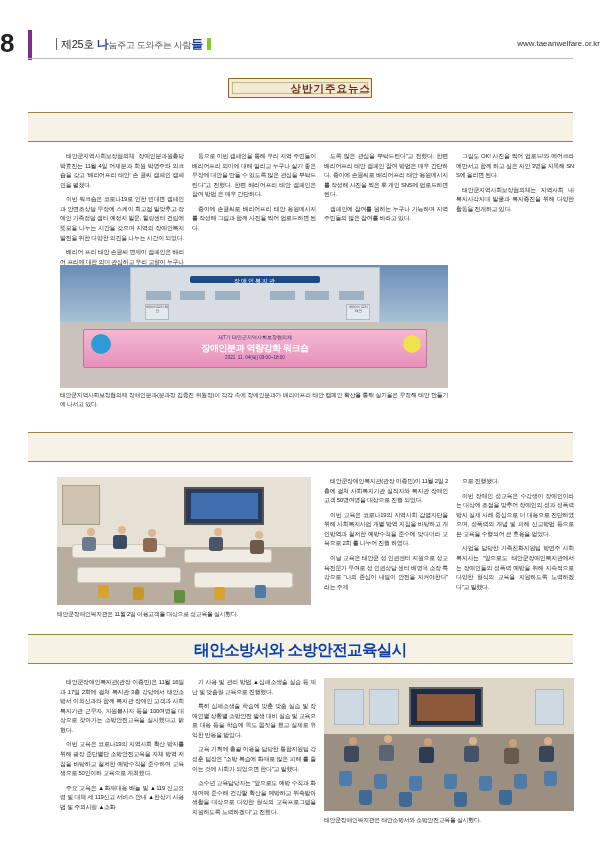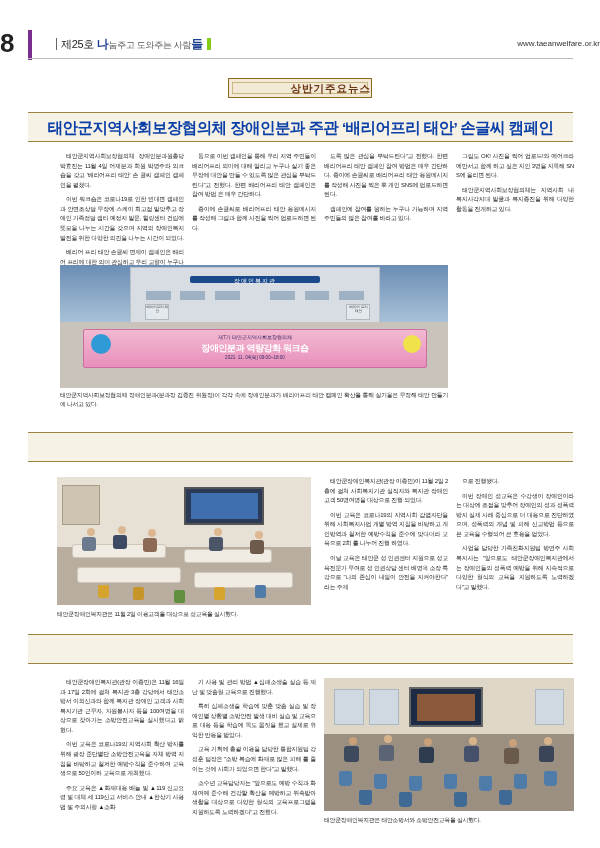--- a/index.html
+++ b/index.html
@@ -322,21 +322,20 @@
   </div>
   <div class="masthead-url">www.taeanwelfare.or.kr</div>
   <div class="header-rule"></div>
 
   <div class="section-banner">
     <div class="section-banner-inner"></div>
     <div class="section-banner-text">상반기주요뉴스</div>
   </div>
 
   <div class="a1-title-band"></div>
-  <div class="a1-title">태안군지역사회보장협의체 장애인분과 주관 ‘배리어프리 태안’ 손글씨 캠페인</div>
 
   <div class="col-text a1-c1">
     <p>태안군지역사회보장협의체 장애인분과원총당 박효진는 11월 4일 어제분과 회원 박명주와 의크숍을 갖고 '배리어프리 태안' 손 글씨 캠페인 캠페인을 펼쳤다.</p>
     <p>이번 워크숍은 코로나19로 인한 빈대면 캠페인과 안면초상달 무장에 스케이 회고점 발맞추고 장애인 가족정달 캠티 예정지 발문, 힐링센터 건립에 뜻모을 나누는 시간을 갖으며 지역의 장애인복지 발전을 위한 다양한 의견을 나누는 시간이 되었다.</p>
     <p>배리어 프리 태안 손글씨 면제이 캠페인은 배리어 프리에 대한 의미 관심하고 우리 고향이 누구나 살기 좋은 지역사회가 될 수 있도록 함께 노력하자는 의미에서 태안군지역사회보장협의체 장애인분과에서 펼치고 있는 캠페인이다.</p>
     <p>박효중 분과장은 "배리어 프리(barrier free)는 고령자나 장애인과 같이 사회적 약자들이 살기 좋은 사회를 만들기 위하여 물리적·제도적인 장벽을 허물어는 운</p>
   </div>
   <div class="col-text a1-c2">
     <p>동으로 이번 캠페인을 통해 우리 지역 주민들이 배리어프리 의미에 대해 알리고 누구나 살기 좋은 무장에 대안을 만들 수 있도록 많은 관심을 부탁드린다"고 전했다. 한편 배리어프리 태안 캠페인은 참여 방법 은 매우 간단하다.</p>
     <p>종이에 손글씨로 배리어프리 태안 응원메시지를 작성해 그림과 함께 사진을 찍어 업로드하면 된다.</p>
@@ -487,20 +486,21 @@
     <p>이번 교육은 코로나19의 지역사회 감염자단을 위해 사회복지사업 개별 방역 지침을 바탕하고 개인방역과 철저한 예방수칙을 준수에 맞다더라 교육으로 2회 를 나누어 진행 하였다.</p>
     <p>이날 교육은 태안군 성 인권센터 지원으로 성교육전문가 무여로 성 인권상담 센터 배명옥 소장 특강으로 "나의 존심이 내일이 안전을 지켜야한다" 라는 주제</p>
   </div>
   <div class="col-text a2-c2">
     <p>으로 진행됐다.</p>
     <p>이번 장애인 성교육은 수강생이 장애인이라는 대상에 초점을 맞추어 장애인의 성과 성폭력 방지 실제 사례 중심으로 더 대응으로 진단하였으며, 성폭력의 개념 및 피해 신고방법 등으로 본 교육을 수행되어 큰 호응을 얻었다.</p>
     <p>사업을 담당한 가족친화지원팀 방연주 사회복지사는 "앞으로도 태안군장애인복지관에서는 장애인들의 성폭력 예방을 위해 지속적으로 다양한 형식의 교육을 지원하도록 노력하겠다"고 말했다.</p>
   </div>
 
   <div class="a3-title-band"></div>
+  <div class="a3-title">태안소방서와 소방안전교육실시</div>
 
   <div class="col-text a3-c1">
     <p>태안군장애인복지관(관장 이종민)은 11월 16일과 17일 2회에 걸쳐 복지관 3층 강당에서 태안소방서 이외신과와 함께 복지관 장애인 고객과 사회복지기관 근무자, 자원봉사자 등을 100여명을 대상으로 찾아가는 소방안전교육을 실시했다고 밝혔다.</p>
     <p>이번 교육은 코로나19의 지역사회 확산 방지를 위해 광장 준단별단 소방안전교육을 자체 방역 지침을 바탕하고 철저한 예방수칙을 준수하여 교육생으로 50인이하 교육으로 개최했다.</p>
     <p>주요 교육은 ▲화재대응 배늘 및 ▲119 신고요령 및 대체 세 119신고 서비스 안내 ▲한상기 사용법 및 주의사항 ▲소화</p>
   </div>
   <div class="col-text a3-c2">
     <p>기 사용 및 관리 방법 ▲심폐소생술 실습 등 재난 및 맞춤형 교육으로 진행했다.</p>
     <p>특히 심폐소생술 학습에 맞춘 맞춤 실습 및 장애인별 상황별 소방안전 발생 대비 실습 및 교육으로 대응 등을 학습에 목도 몸짓을 했고 실제로 유익한 반응을 받았다.</p>
     <p>교육 기획에 총괄 이용을 담당한 통합지원팀 강성훈 팀장은 "소방 복습에 화재로 많은 피해 를 줄이는 것에 사회가 되었으면 한다"고 말했다.</p>

